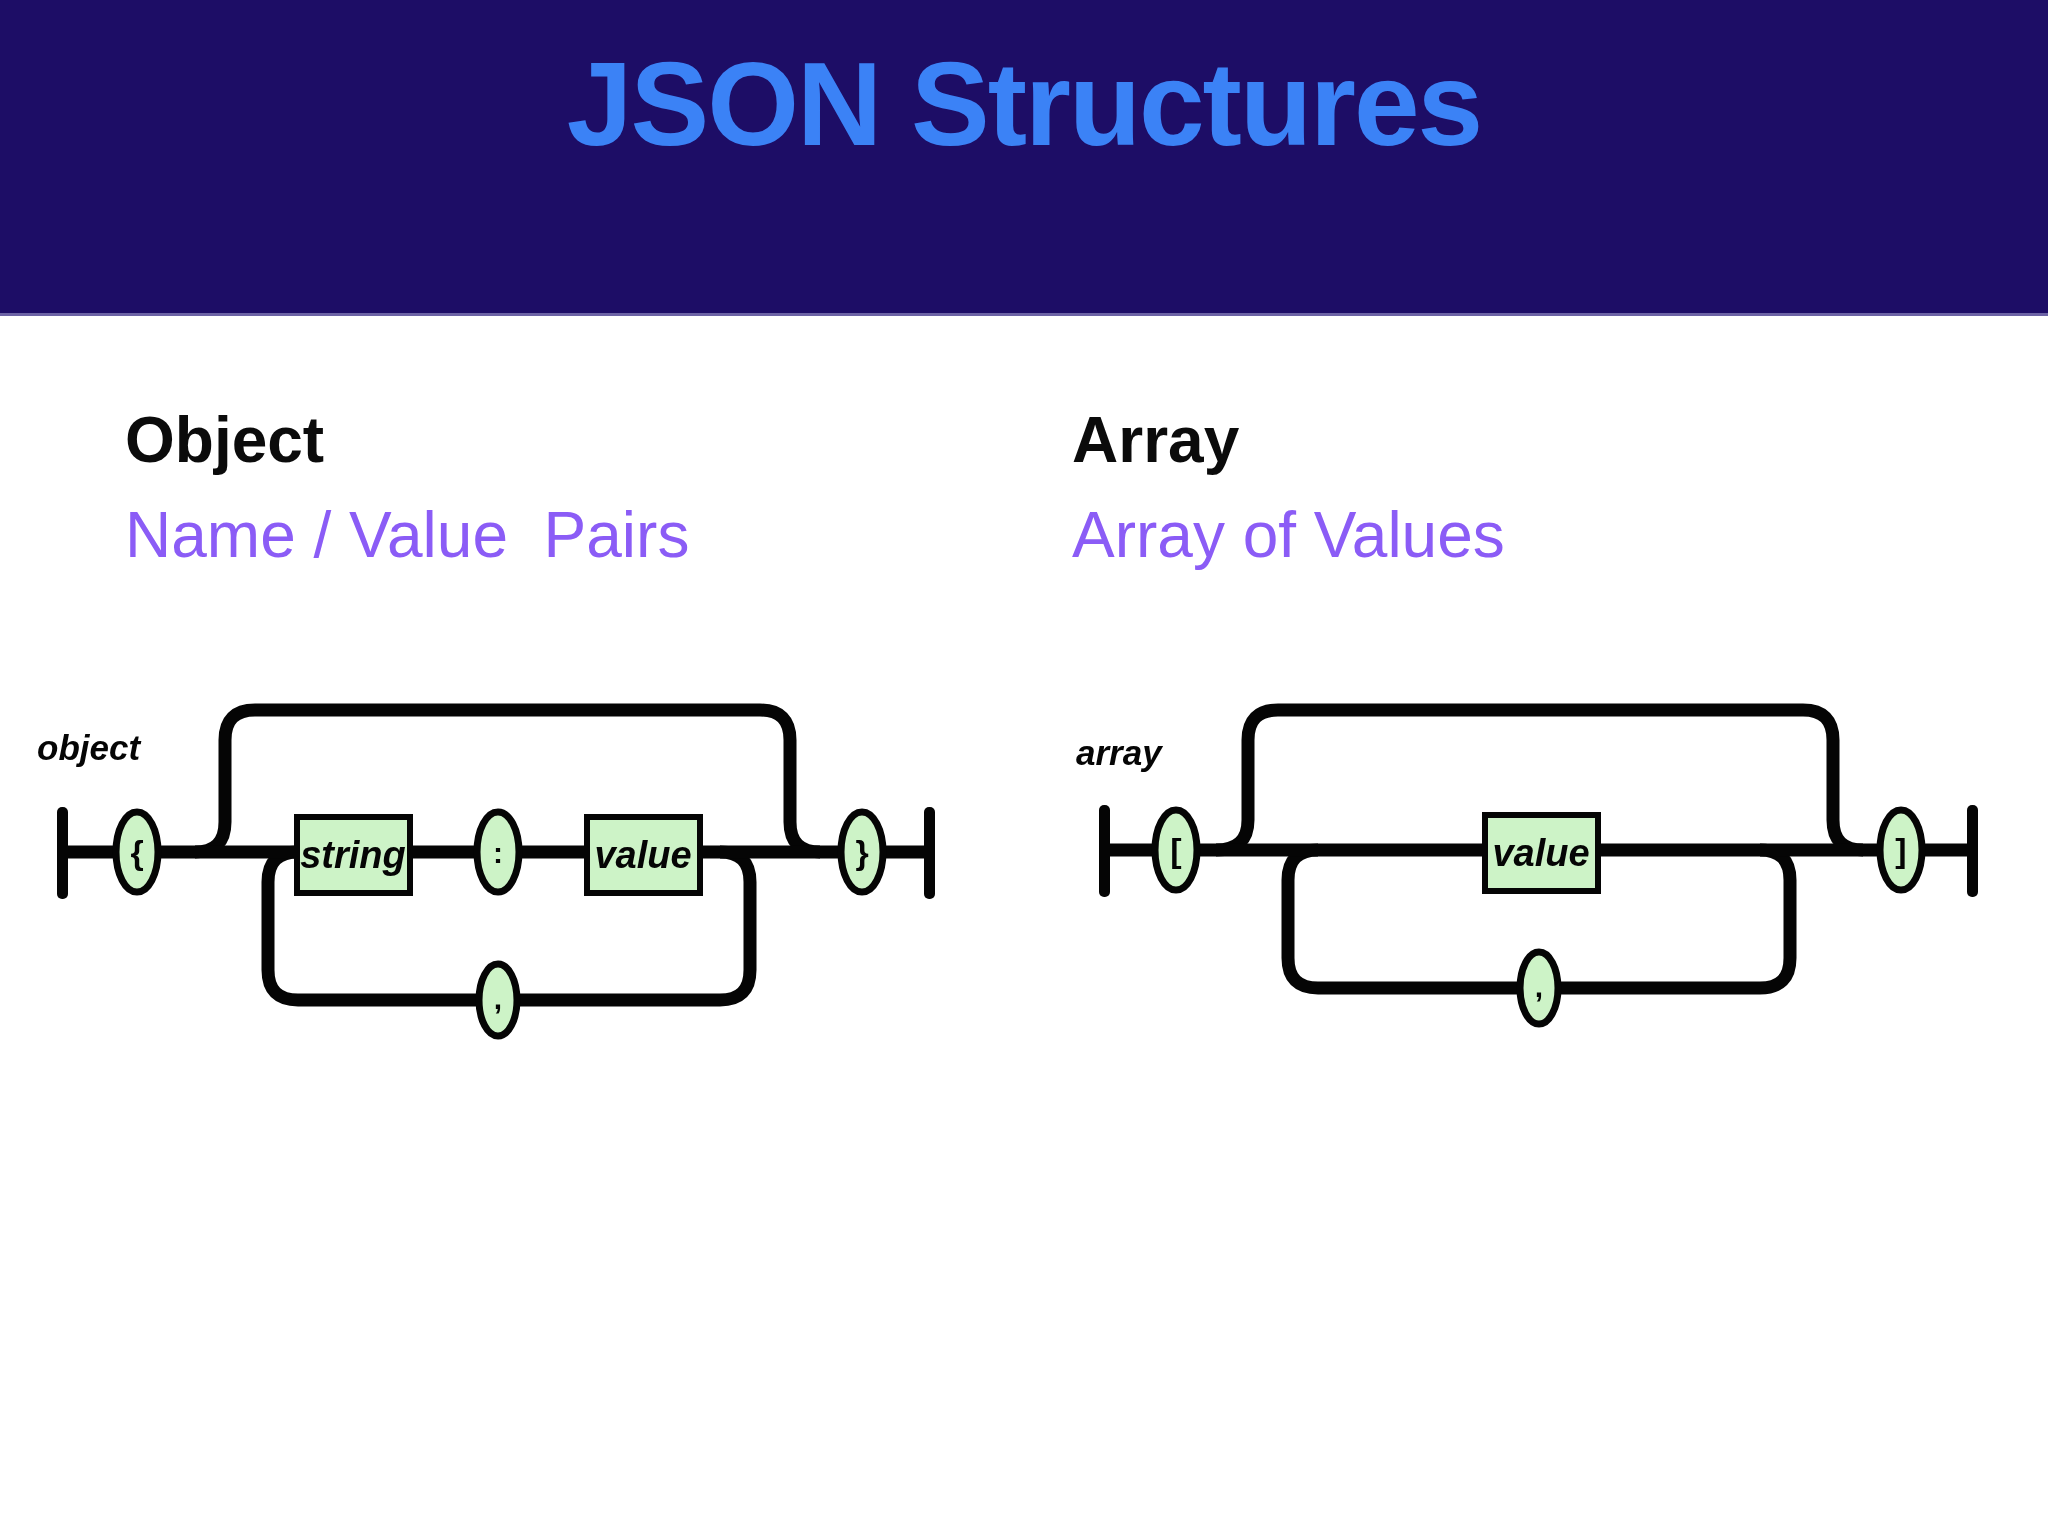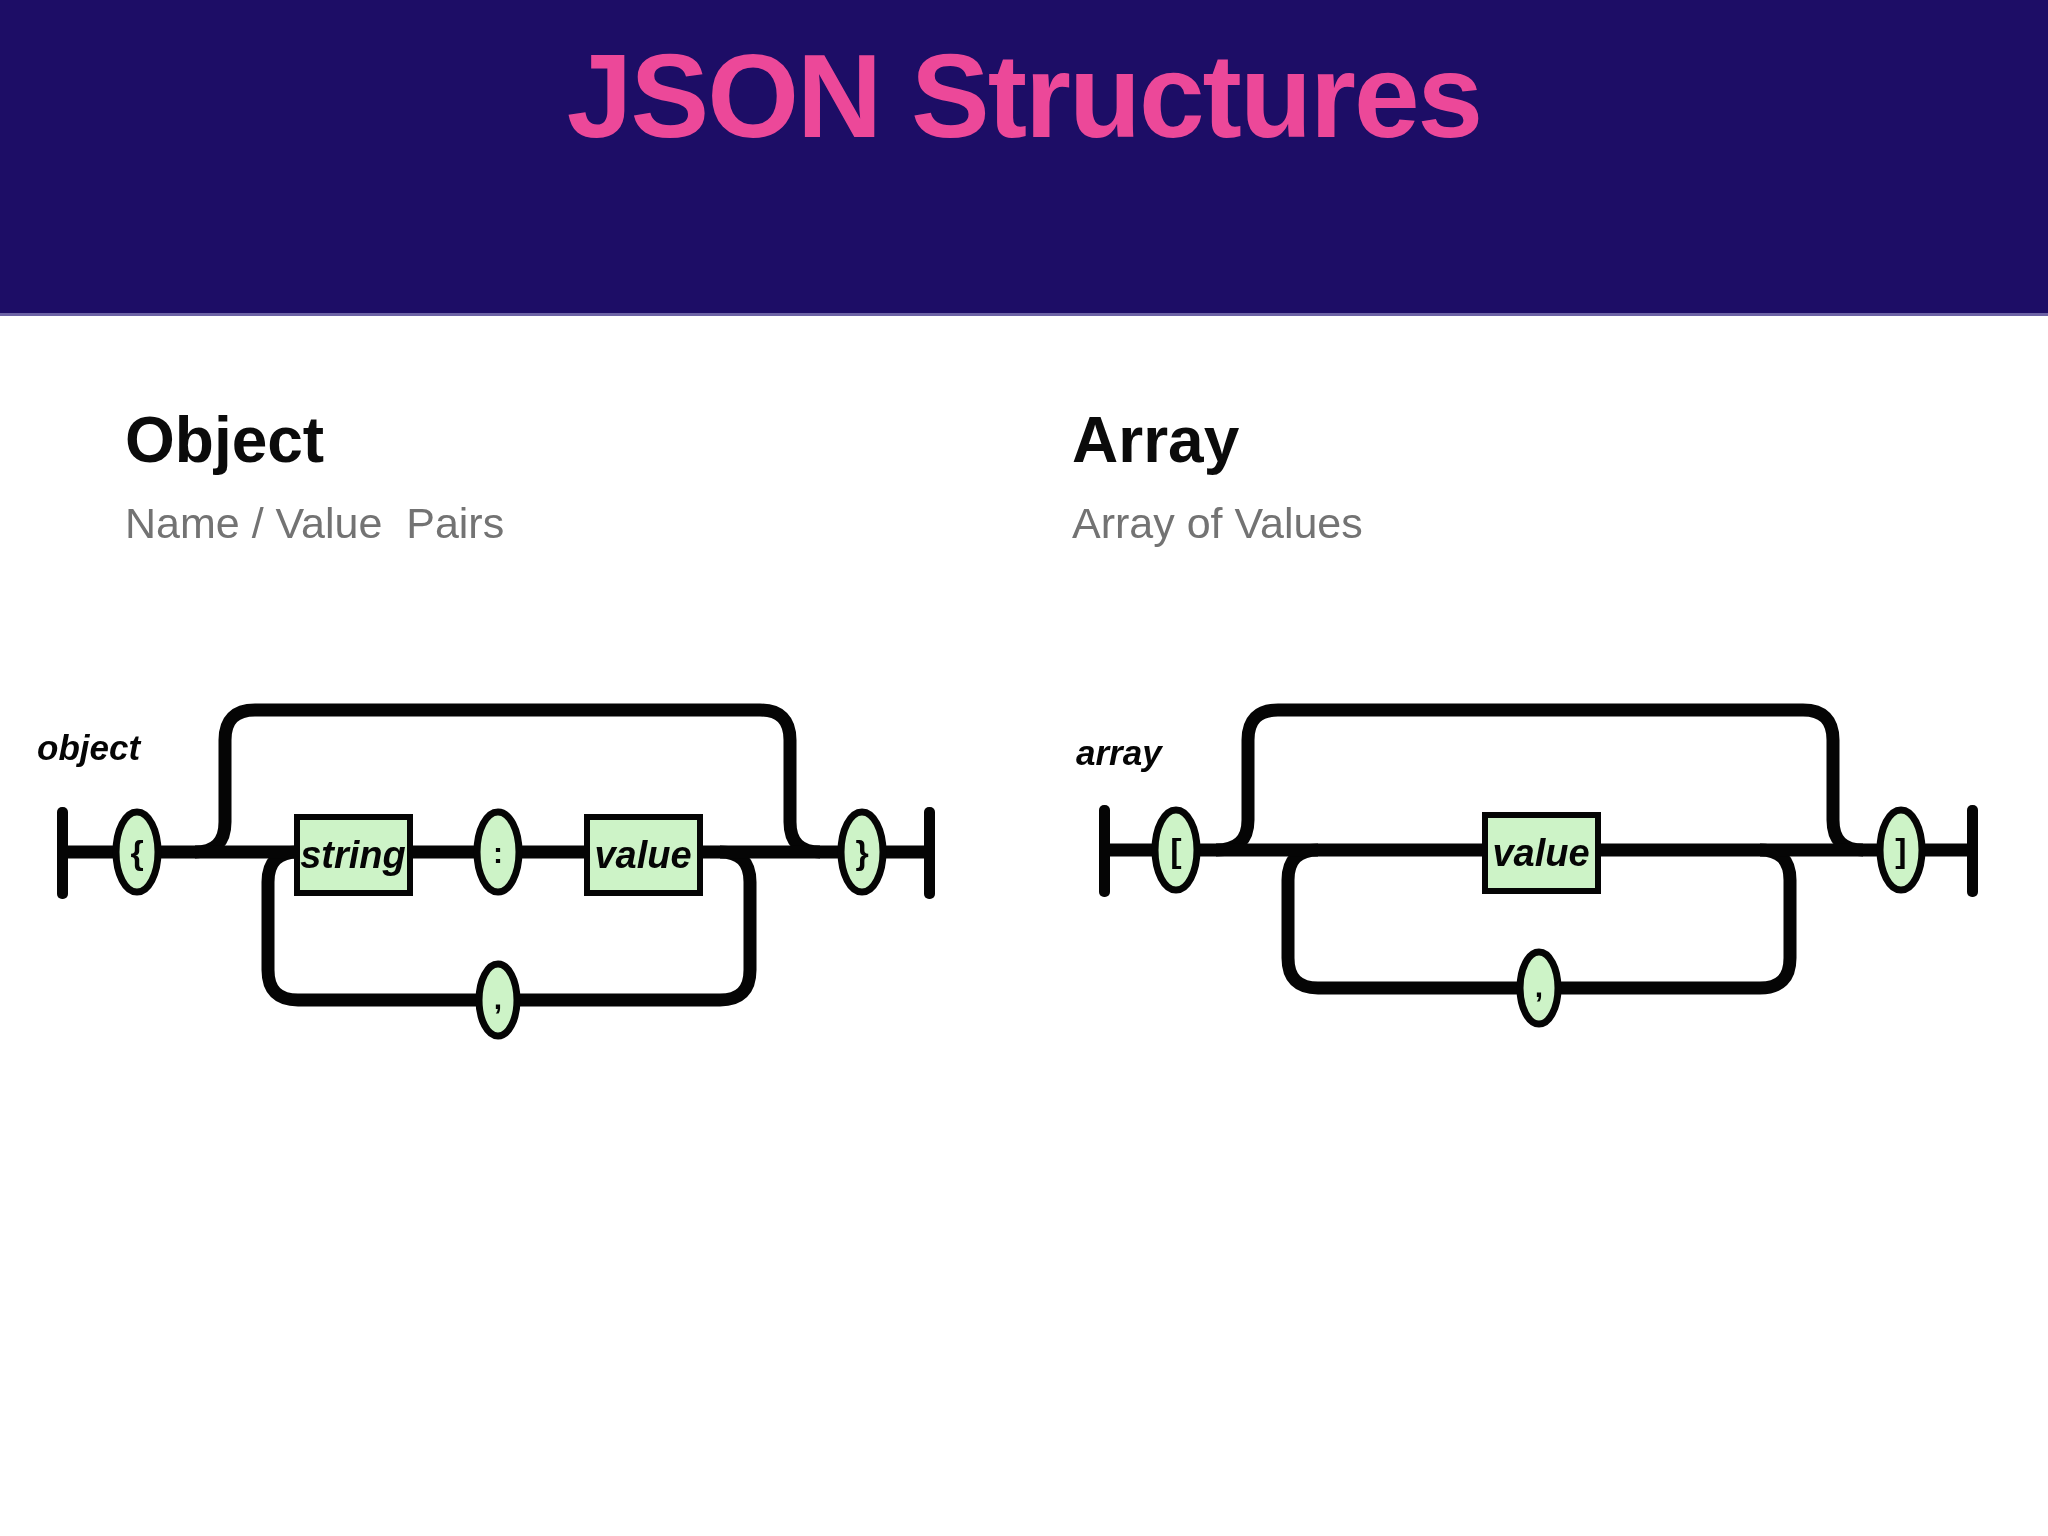--- a/index.html
+++ b/index.html
@@ -14,43 +14,43 @@
 
   
   .band {
     position: absolute; left: 0; top: 0;
     width: 2048px; height: 313px;
     background: #1D0D66;
     border-bottom: 3px solid #6C63A5;
   }
   .title {
     margin: 0;
-    padding-top: 32px;
+    padding-top: 40px;
     text-align: center;
-    color: #ec4899;
+    color: #3b82f6;
     font-size: 118px;
     font-weight: bold;
     letter-spacing: -2px;
     line-height: 1.1;
   }
 
   
   .heading {
     position: absolute;
     margin: 0;
     color: #0b0b0b;
     font-size: 64px;
     font-weight: bold;
     line-height: 1.1;
   }
   .subheading {
     position: absolute;
     margin: 0;
-    color: #737373;
-    font-size: 43px;
+    color: #8b5cf6;
+    font-size: 64px;
     font-weight: normal;
     line-height: 1.1;
     white-space: pre; 
   }
   .obj-heading  { left: 125px;  top: 405px; }
   .obj-sub      { left: 125px;  top: 500px; }
   .arr-heading  { left: 1072px; top: 405px; }
   .arr-sub      { left: 1072px; top: 500px; }
 
   

